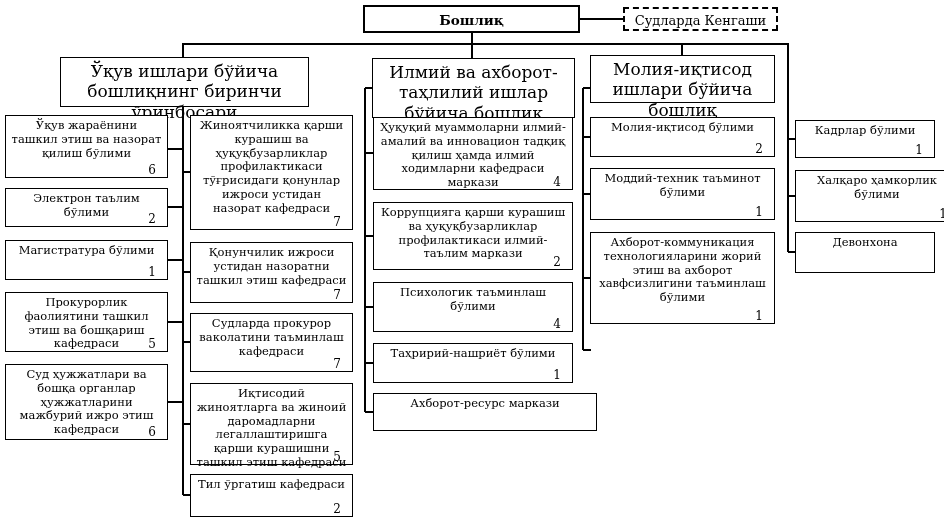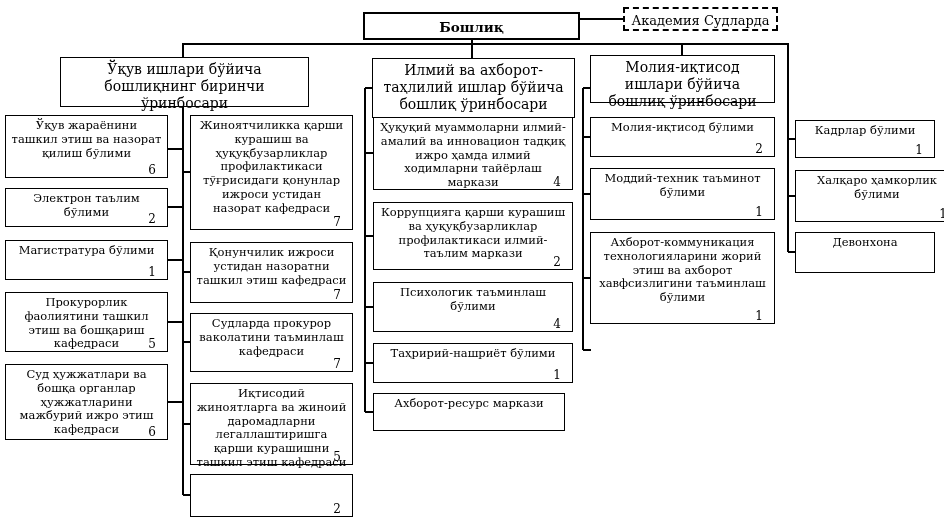--- a/index.html
+++ b/index.html
@@ -7,21 +7,21 @@
     position:relative;width:944px;height:524px;background:#fff;overflow:hidden;
     font-family:"DejaVu Serif","Liberation Serif",serif;color:#000;
   }
   .wires{position:absolute;left:0;top:0;}
   .box{
     position:absolute;box-sizing:border-box;border:1.5px solid #000;background:#fff;
     font-size:11.5px;line-height:1.2;text-align:center;
   }
   .box .label{display:block;padding:3px 5px 0 5px;}
   .box .count{position:absolute;right:11px;bottom:0px;font-size:12px;}
-  .head{font-size:14px;}
+  .head{font-size:17px;}
   .root{
     border-width:2px;font-weight:bold;font-size:13.5px;
     display:flex;align-items:center;justify-content:center;
   }
   .council{
     border:2px dashed #000;font-size:13px;
     display:flex;align-items:center;justify-content:center;
   }
 </style>
 </head>
@@ -61,26 +61,26 @@
       <line x1="583" y1="137" x2="591" y2="137"></line>
       <line x1="583" y1="194" x2="591" y2="194"></line>
       <line x1="583" y1="278" x2="591" y2="278"></line>
       <line x1="583" y1="350" x2="591" y2="350"></line>
       <line x1="788" y1="139" x2="796" y2="139"></line>
       <line x1="788" y1="196" x2="796" y2="196"></line>
       <line x1="788" y1="252" x2="796" y2="252"></line>
     </g>
   </svg>
 
-  <div class="box root" style="left:363px;top:12px;width:217px;height:28px">
+  <div class="box root" style="left:363px;top:5px;width:217px;height:28px">
     <span class="label">Бошлиқ</span>
   </div>
 
   <div class="box council" style="left:623px;top:7px;width:155px;height:24px">
-    <span class="label">Академия Судларда</span>
+    <span class="label">Судларда Кенгаши</span>
   </div>
 
   <div class="box head" style="left:60px;top:57px;width:249px;height:50px">
     <span class="label">Ўқув ишлари бўйича бошлиқнинг биринчи ўринбосари</span>
   </div>
 
   <div class="box head" style="left:372px;top:58px;width:203px;height:60px">
     <span class="label">Илмий ва ахборот-таҳлилий ишлар бўйича бошлиқ ўринбосари</span>
   </div>
 
@@ -119,40 +119,41 @@
   </div>
   <div class="box" style="left:190px;top:313px;width:163px;height:59px">
     <span class="label">Судларда прокурор ваколатини таъминлаш кафедраси</span>
     <span class="count">7</span>
   </div>
   <div class="box" style="left:190px;top:383px;width:163px;height:82px">
     <span class="label">Иқтисодий жиноятларга ва жиноий даромадларни легаллаштиришга қарши курашишни ташкил этиш кафедраси</span>
     <span class="count">5</span>
   </div>
   <div class="box" style="left:190px;top:474px;width:163px;height:43px">
+    <span class="label">Тил ўргатиш кафедраси</span>
     <span class="count">2</span>
   </div>
 
   <div class="box" style="left:373px;top:117px;width:200px;height:73px">
-    <span class="label">Ҳуқуқий муаммоларни илмий-амалий ва инновацион тадқиқ ижро ҳамда илмий ходимларни тайёрлаш маркази</span>
+    <span class="label">Ҳуқуқий муаммоларни илмий-амалий ва инновацион тадқиқ қилиш ҳамда илмий ходимларни кафедраси маркази</span>
     <span class="count">4</span>
   </div>
   <div class="box" style="left:373px;top:202px;width:200px;height:68px">
     <span class="label">Коррупцияга қарши курашиш ва ҳуқуқбузарликлар профилактикаси илмий-таълим маркази</span>
     <span class="count">2</span>
   </div>
   <div class="box" style="left:373px;top:282px;width:200px;height:50px">
     <span class="label">Психологик таъминлаш бўлими</span>
     <span class="count">4</span>
   </div>
   <div class="box" style="left:373px;top:343px;width:200px;height:40px">
     <span class="label">Таҳририй-нашриёт бўлими</span>
     <span class="count">1</span>
   </div>
-  <div class="box" style="left:373px;top:393px;width:192px;height:38px">
+  <div class="box" style="left:373px;top:393px;width:224px;height:38px">
     <span class="label">Ахборот-ресурс маркази</span>
     <span class="count"></span>
   </div>
 
   <div class="box" style="left:590px;top:117px;width:185px;height:40px">
     <span class="label">Молия-иқтисод бўлими</span>
     <span class="count">2</span>
   </div>
   <div class="box" style="left:590px;top:168px;width:185px;height:52px">
     <span class="label">Моддий-техник таъминот бўлими</span>

